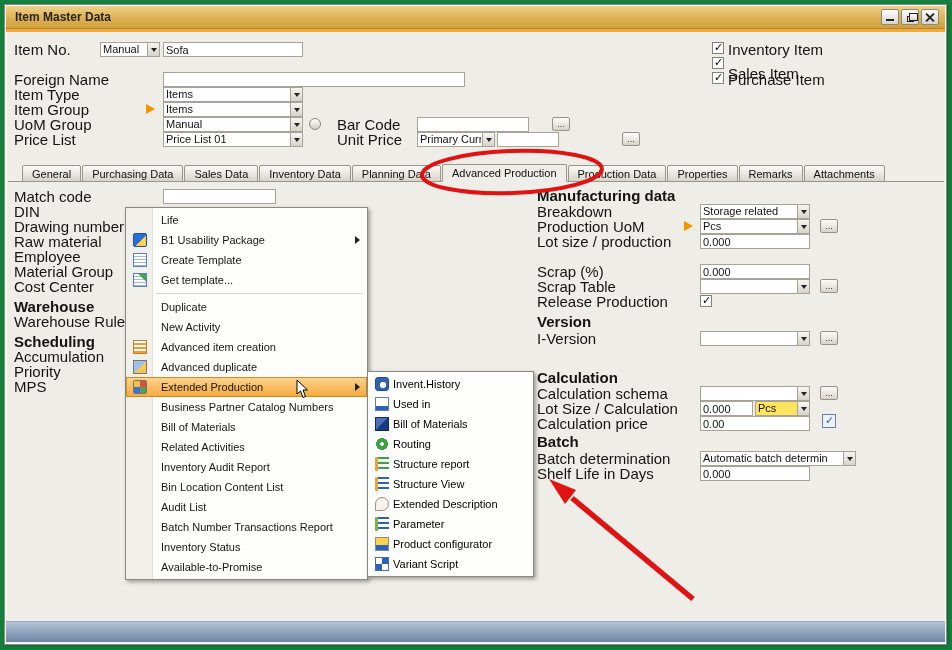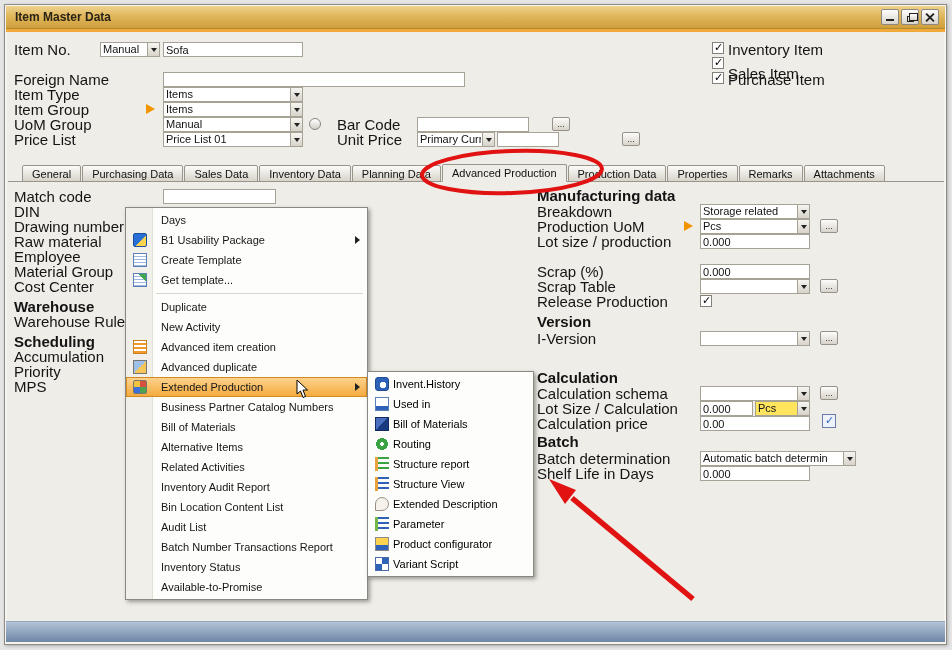--- a/index.html
+++ b/index.html
@@ -1,17 +1,17 @@
 <!DOCTYPE html>
 <html><head>
 <meta charset="utf-8">
 <style>
   * { box-sizing: border-box; margin: 0; padding: 0; }
   body { font-family: "Liberation Sans", "DejaVu Sans", sans-serif; background: #fff; }
-  #screen { position: relative; width: 952px; height: 650px; background: #e5e5e5; overflow: hidden; }
+  #screen { position: relative; width: 952px; height: 650px; background: #15803d; overflow: hidden; }
 
   .window { position: absolute; left: 4px; top: 4px; width: 943px; height: 641px;
             background: #efede7; border: 1px solid #8e8c86;
             box-shadow: inset 0 0 0 2px #f6f4ef, 1px 1px 3px rgba(0,0,0,.25); }
 
   .titlebar { position: absolute; left: 6px; top: 6px; width: 939px; height: 23px;
               background: linear-gradient(180deg,#edd28e 0%,#e0b75b 45%,#cf9f3c 100%);
               border-bottom: 1px solid #b08a2e; }
   .title { position: absolute; left: 9px; top: 4px; font-size: 12px; font-weight: bold; color: #2a2416; }
   .winbtn { position: absolute; top: 3px; width: 18px; height: 16px;
@@ -273,33 +273,32 @@
   <span class="lbl" style="left:537px;top:453px">Batch determination</span>
   <div class="dd" style="left:700px;top:451px;width:156px">
     <span class="ddtxt">Automatic batch determin</span>
     <span class="ddbtn"></span>
   </div>
   <span class="lbl" style="left:537px;top:468px">Shelf Life in Days</span>
   <input class="inp" style="left: 700px; top: 466px; width: 110px;" value="0.000">
 
   <div class="menu">
     <div class="gutter"></div>
-    <div class="mi"><span>Days</span></div>
+    <div class="mi"><span>Life</span></div>
     <div class="mi"><span class="ico i-b1up"></span><span>B1 Usability Package</span><span class="subarr"></span></div>
     <div class="mi"><span class="ico i-doc"></span><span>Create Template</span></div>
     <div class="mi"><span class="ico i-docget"></span><span>Get template...</span></div>
     <div class="msep"></div>
     <div class="mi"><span>Duplicate</span></div>
     <div class="mi"><span>New Activity</span></div>
     <div class="mi"><span class="ico i-listorange"></span><span>Advanced item creation</span></div>
     <div class="mi"><span class="ico i-dup"></span><span>Advanced duplicate</span></div>
     <div class="mi hl"><span class="ico i-prodgrid"></span><span>Extended Production</span><span class="subarr"></span></div>
     <div class="mi"><span>Business Partner Catalog Numbers</span></div>
     <div class="mi"><span>Bill of Materials</span></div>
-    <div class="mi"><span>Alternative Items</span></div>
     <div class="mi"><span>Related Activities</span></div>
     <div class="mi"><span>Inventory Audit Report</span></div>
     <div class="mi"><span>Bin Location Content List</span></div>
     <div class="mi"><span>Audit List</span></div>
     <div class="mi"><span>Batch Number Transactions Report</span></div>
     <div class="mi"><span>Inventory Status</span></div>
     <div class="mi"><span>Available-to-Promise</span></div>
   </div>
 
   <div class="submenu">

